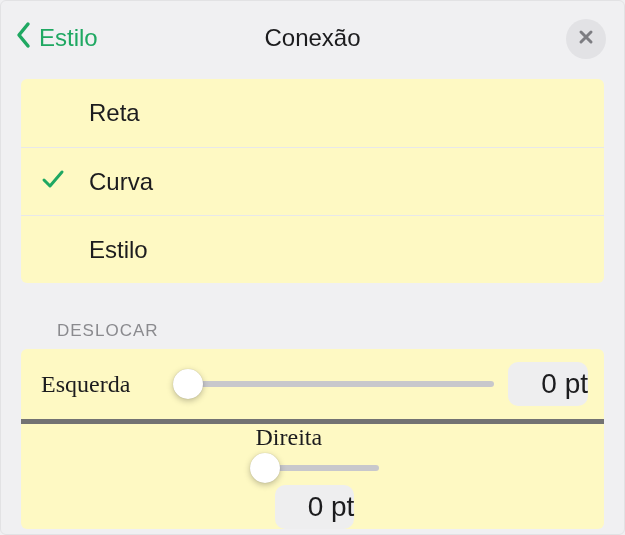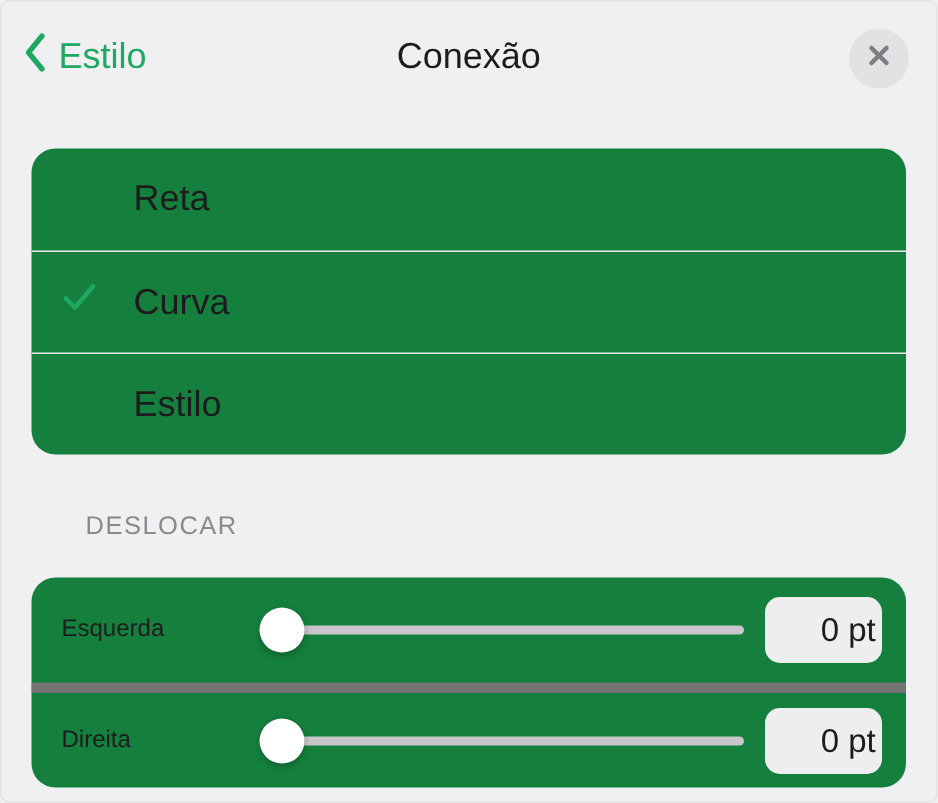--- a/index.html
+++ b/index.html
@@ -51,23 +51,23 @@
     border-radius: 50%;
     background: #e2e2e5;
     display: flex;
     align-items: center;
     justify-content: center;
     cursor: pointer;
   }
   .close svg { width: 16px; height: 16px; }
 
   .group {
-    margin: 24px 20px 0 20px;
-    background: #15803d;
-    border-radius: 16px;
+    margin: 4px 20px 0 20px;
+    background: #fef9c3;
+    border-radius: 6px;
     overflow: hidden;
   }
   .row {
     display: flex;
     align-items: center;
     min-height: 68px;
     padding: 0 20px 0 20px;
     font-size: 24px;
   }
   .row + .row { border-top: 1px solid #e8e8ea; align-items: center; }
@@ -88,24 +88,25 @@
     text-transform: uppercase;
   }
 
   .slider-row {
     display: flex;
     align-items: center;
     min-height: 70px;
     padding: 0 16px 0 20px;
     gap: 14px;
   }
-  .slider-row + .slider-row { border-top: 7px solid #737373; }
+  .slider-row + .slider-row { border-top: 5px solid #737373; flex-direction: column; }
   .slider-label {
     width: 118px;
-    font-size: 16px;
+    font-size: 24px;
+    font-family: Liberation Serif, serif;
   }
   .slider-wrap {
     flex: 1;
     display: flex;
     align-items: center;
   }
   input[type=range] {
     -webkit-appearance: none;
     appearance: none;
     width: 100%;
@@ -134,21 +135,21 @@
     cursor: pointer;
   }
   .value-chip {
     min-width: 78px;
     height: 44px;
     background: #eeeeef;
     border-radius: 10px;
     display: flex;
     align-items: center;
     justify-content: center;
-    font-size: 22px;
+    font-size: 28px;
     color: #1c1c1e;
     padding-left: 33px;
   }
 </style>
 </head>
 <body>
 
 <div class="panel">
 
   <div class="header">

